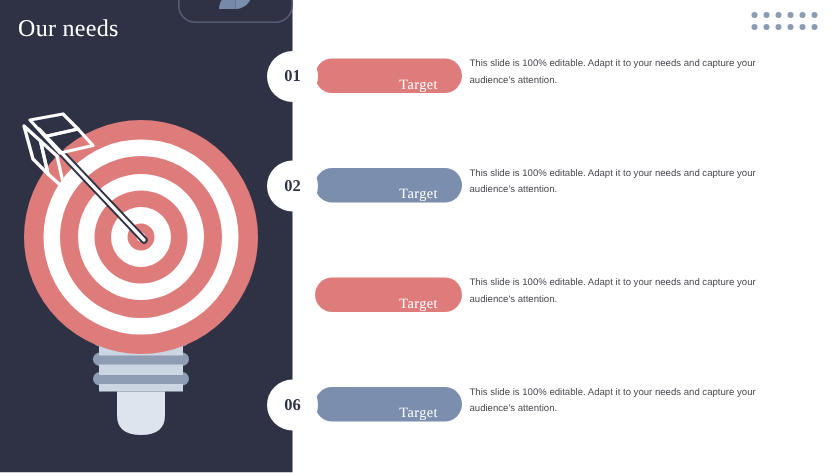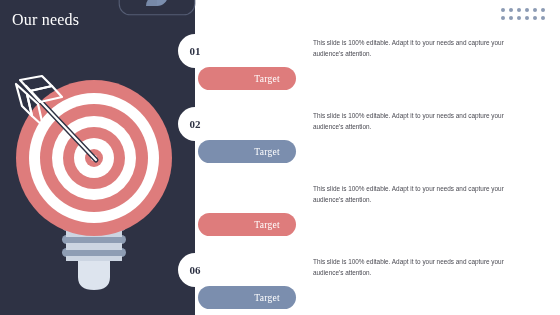--- a/index.html
+++ b/index.html
@@ -113,32 +113,31 @@
     justify-content: center;
     color: #2e3244;
     font-family: "Liberation Serif", serif;
     font-size: 11px;
     font-weight: bold;
     z-index: 3;
   }
 
   .pill {
     position: absolute;
-    left: 198px;
+    left: 210px;
     top: 5px;
     width: 98px;
     height: 23px;
     border-radius: 12px;
     display: flex;
-    align-items: center;
+    align-items: flex-end;
     justify-content: flex-end;
     padding-right: 16px;
     box-sizing: border-box;
     z-index: 2;
-    margin-top: 28px;
   }
   .pill span {
     color: #ffffff;
     font-family: "Liberation Serif", serif;
     font-size: 9.5px;
     letter-spacing: 0.3px;
   }
   .pill-red  { background: #de7c7c; }
   .pill-blue { background: #7b8eae; }
 

